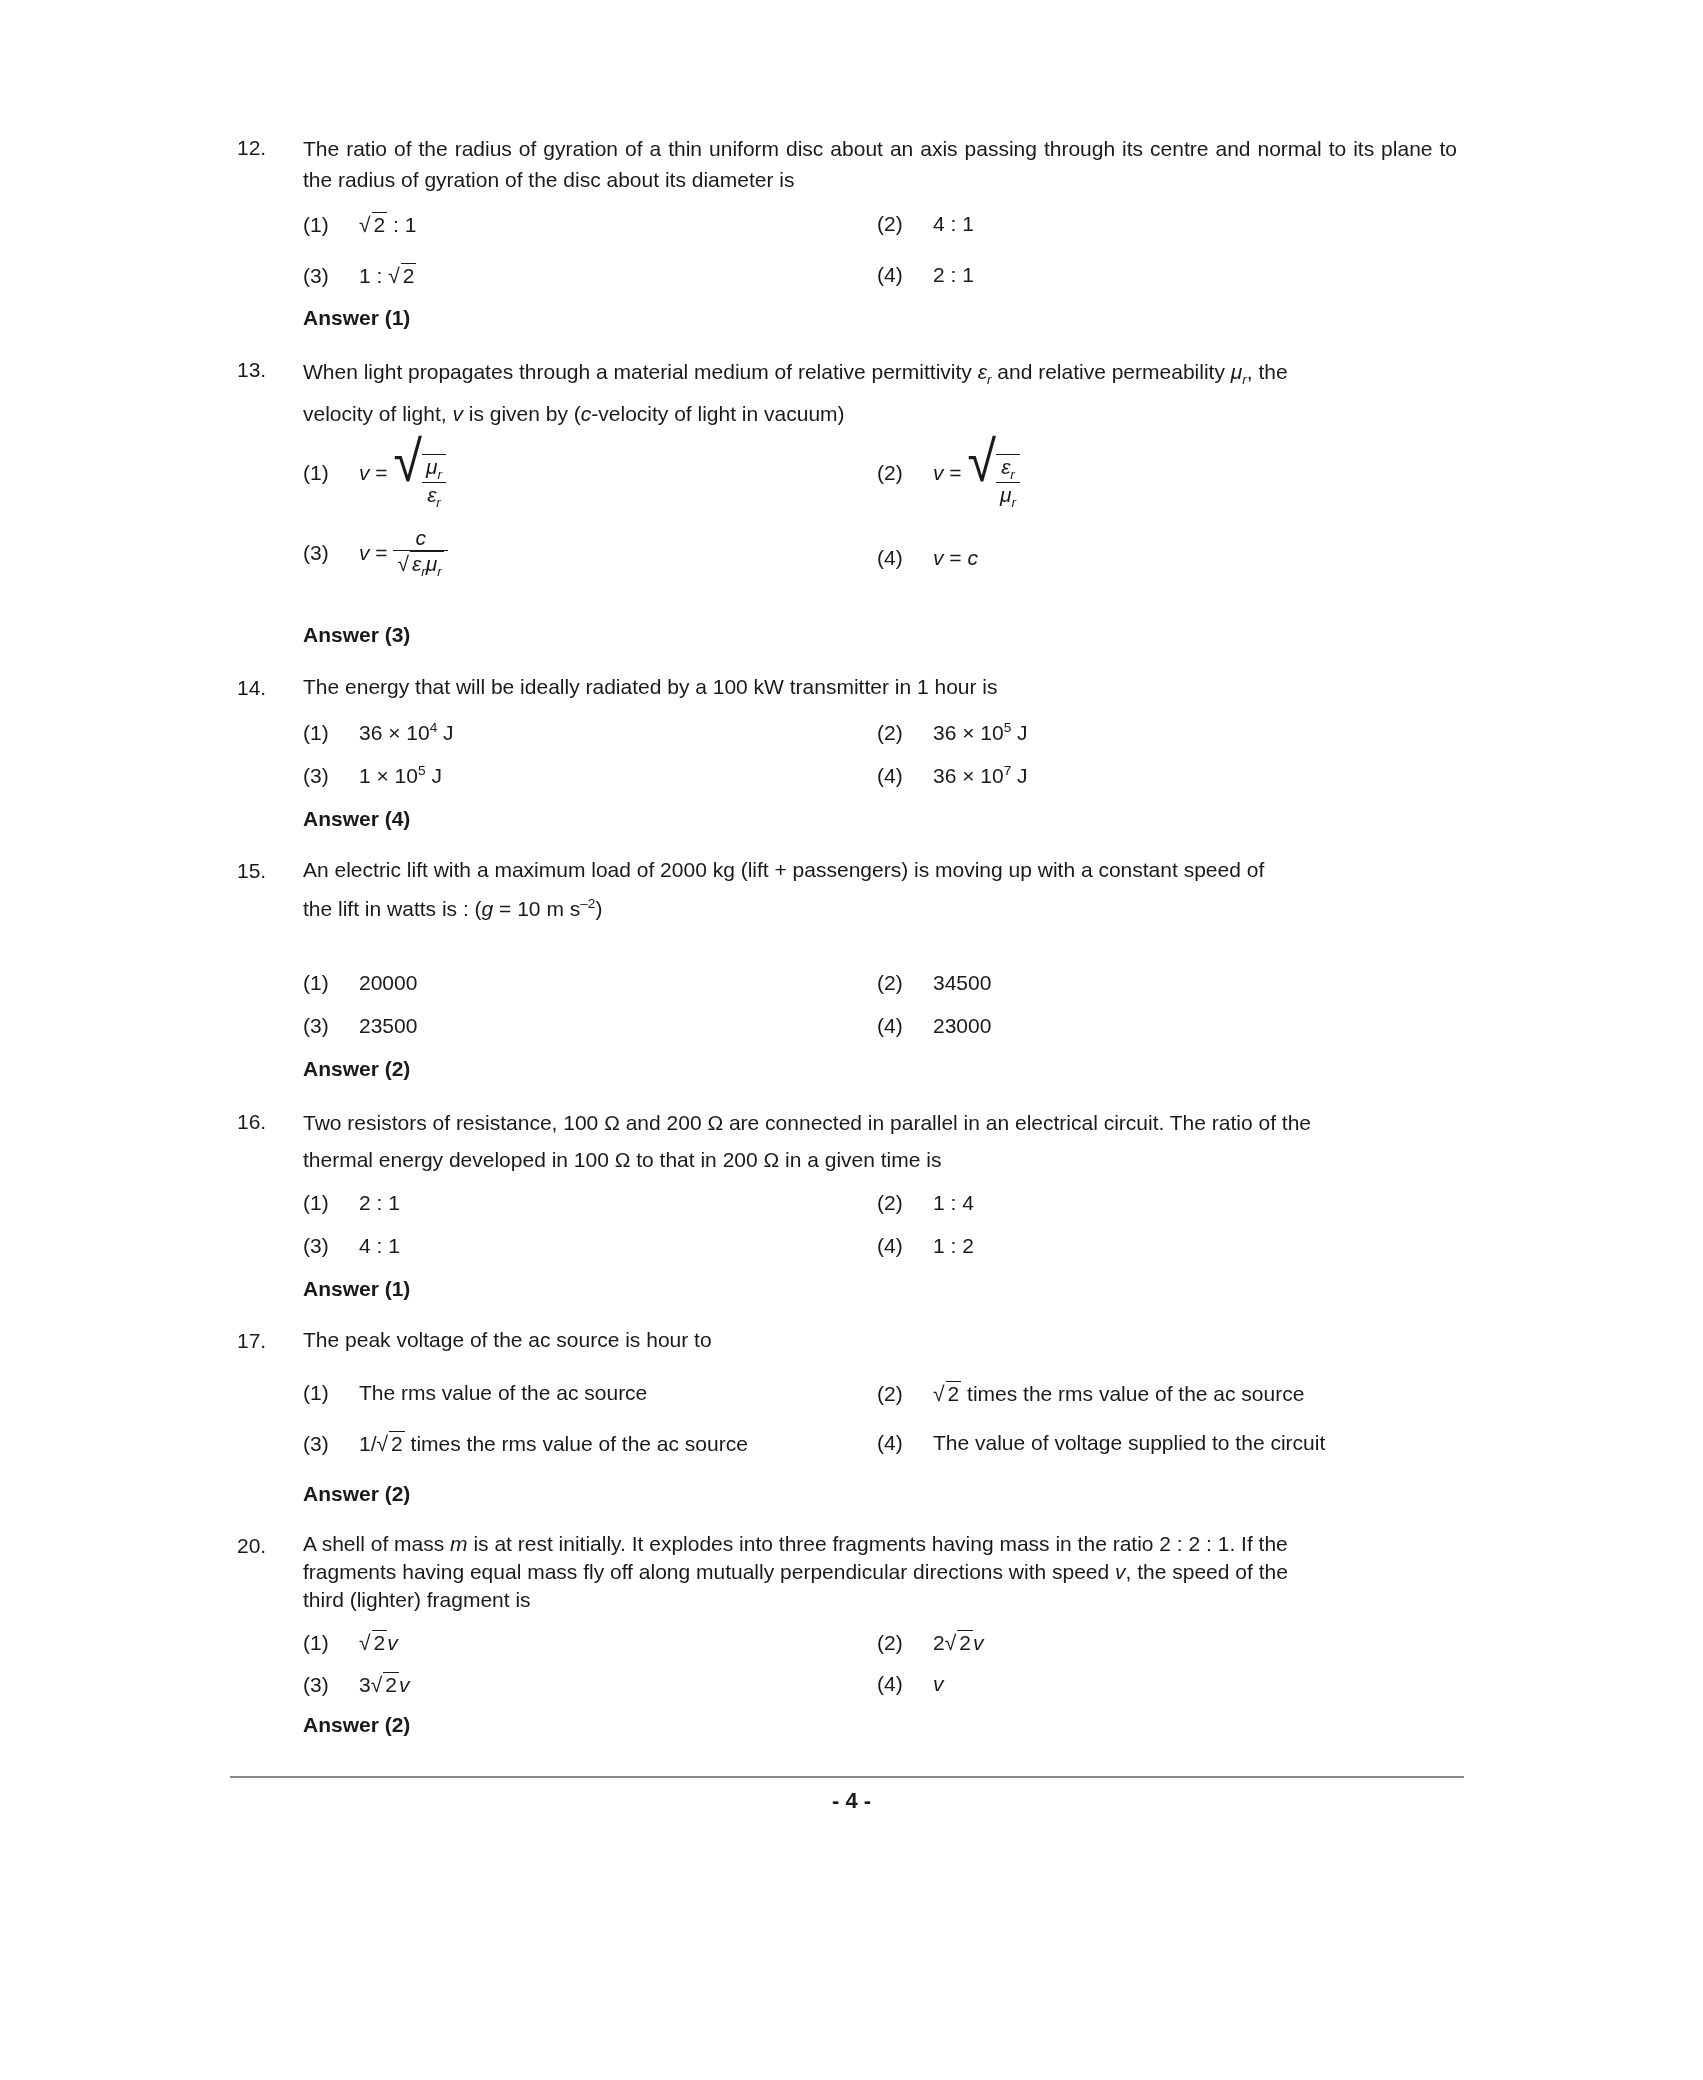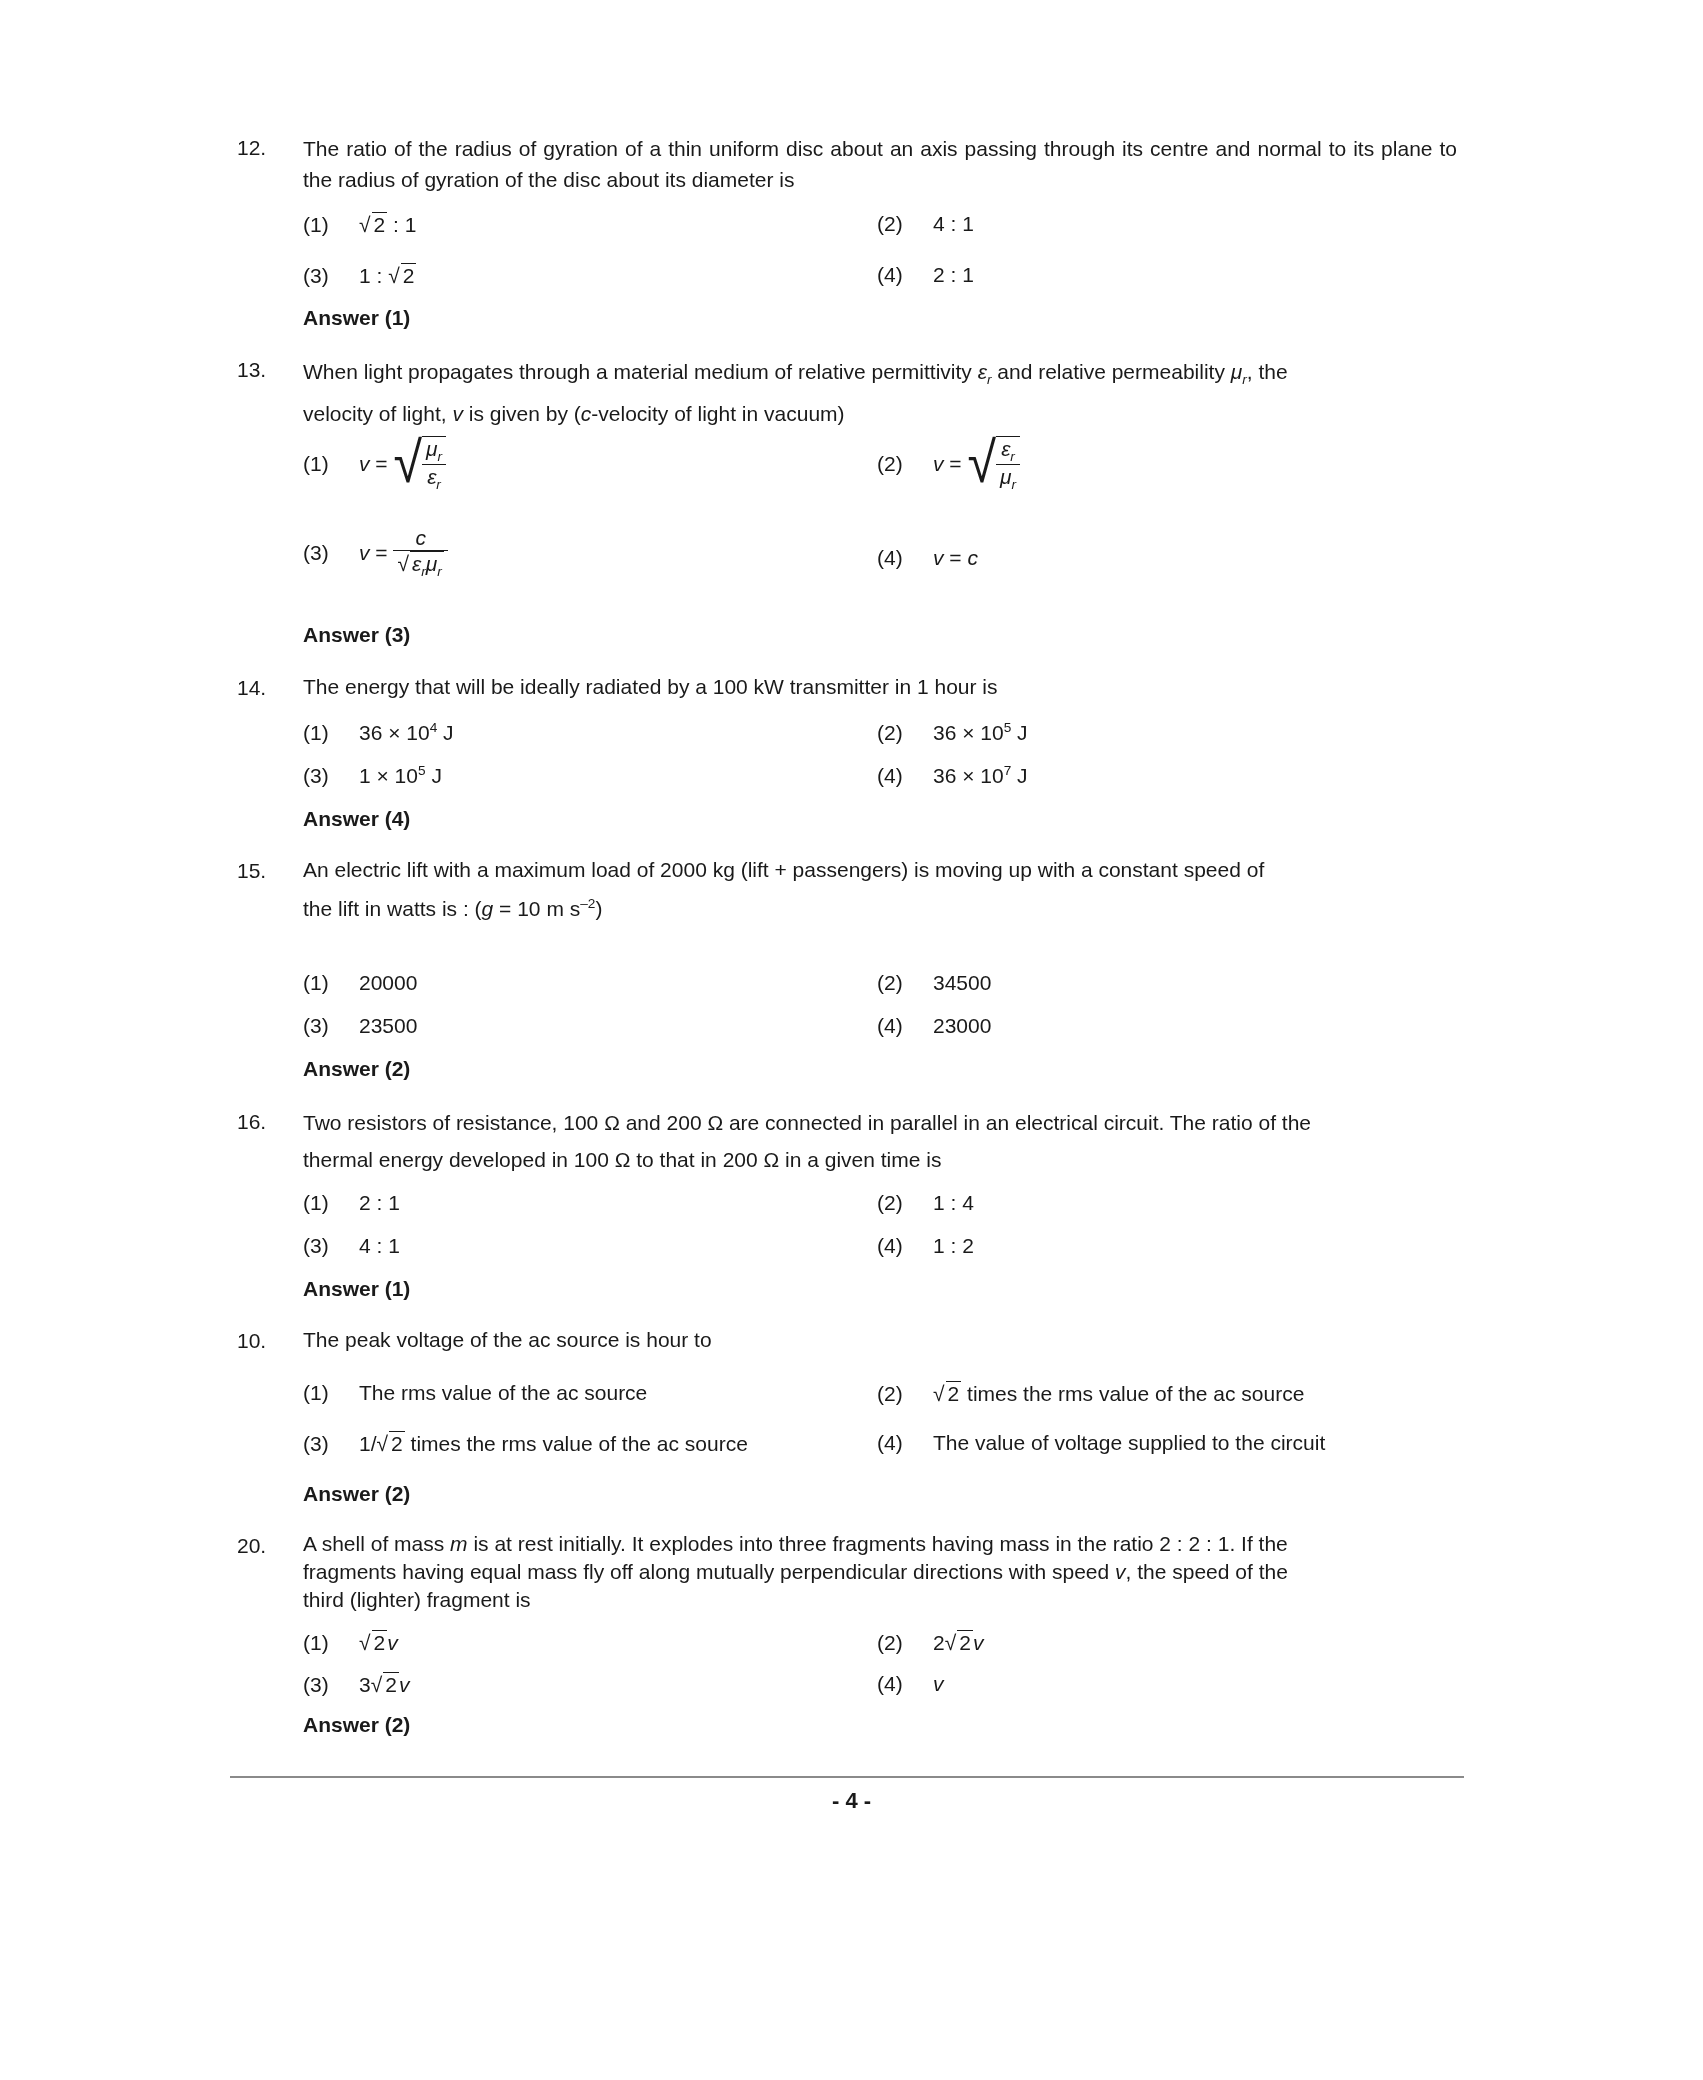--- a/index.html
+++ b/index.html
@@ -12,21 +12,21 @@
   .opt { position:absolute; font-size:21px; white-space:nowrap; }
   .opt .lbl { display:inline-block; width:56px; }
   .ans { position:absolute; left:66px; font-size:21px; font-weight:bold; }
   .sqrt { display:inline-block; border-top:1.5px solid #1a1a1a; padding:0 2px; margin-left:1px; line-height:1.1; }
   .rad { font-size:1em; }
   .frac { display:inline-block; vertical-align:middle; text-align:center; }
   .frac .num { display:block; padding:0 4px; }
   .frac .den { display:block; border-top:1.5px solid #1a1a1a; padding:0 4px; }
   .bigsqrt { display:inline-flex; align-items:stretch; vertical-align:middle; }
   .bigsqrt .sym { font-size:52px; line-height:52px; transform:scaleY(1.1); }
-  .bigsqrt .body { border-top:1.5px solid #1a1a1a; display:inline-block; margin-top:0; }
+  .bigsqrt .body { border-top:1.5px solid #1a1a1a; display:inline-block; margin-top:18px; }
   i { font-style:italic; }
   .footer-line { position:absolute; left:230px; top:1776px; width:1234px; height:2px; background:#8a8a8a; }
   .page-num { position:absolute; left:0; width:1703px; top:1788px; text-align:center; font-size:22px; font-weight:bold; }
   sup { font-size:0.65em; }
   sub { font-size:0.65em; }
 </style>
 </head>
 <body>
 
 <div class="q" style="top:136px;">
@@ -128,21 +128,21 @@
   <div class="opt" style="left:66px;top:124px;">
     <span class="lbl">(3)</span><span>4 : 1</span>
   </div>
   <div class="opt" style="left:640px;top:124px;">
     <span class="lbl">(4)</span><span>1 : 2</span>
   </div>
   <div class="ans" style="top:167px;">Answer (1)</div>
 </div>
 
 <div class="q" style="top:1329px;">
-  <span class="qnum">10.</span>
+  <span class="qnum">17.</span>
   <div class="qtext" style="top:-6px;">The peak voltage of the ac source is hour to</div>
   <div class="opt" style="left:66px;top:52px;">
     <span class="lbl">(1)</span><span>The rms value of the ac source</span>
   </div>
   <div class="opt" style="left:640px;top:52px;">
     <span class="lbl">(2)</span><span><span class="rad">√</span><span class="sqrt">2</span><span> times the rms value of the ac source</span></span>
   </div>
   <div class="opt" style="left:66px;top:102px;">
     <span class="lbl">(3)</span><span>1/<span class="rad">√</span><span class="sqrt">2</span><span> times the rms value of the ac source</span></span>
   </div>

